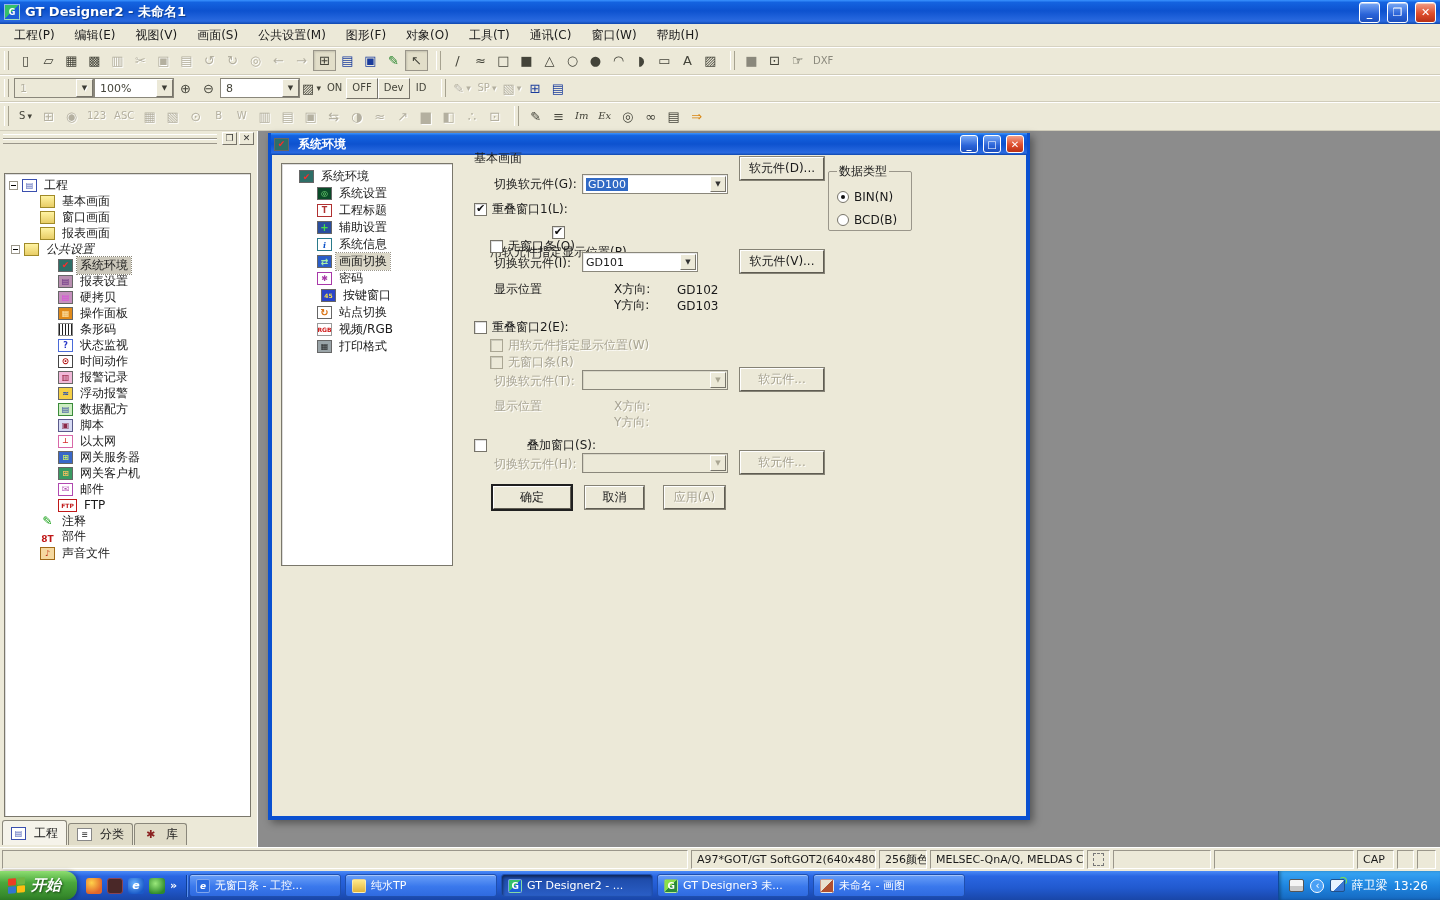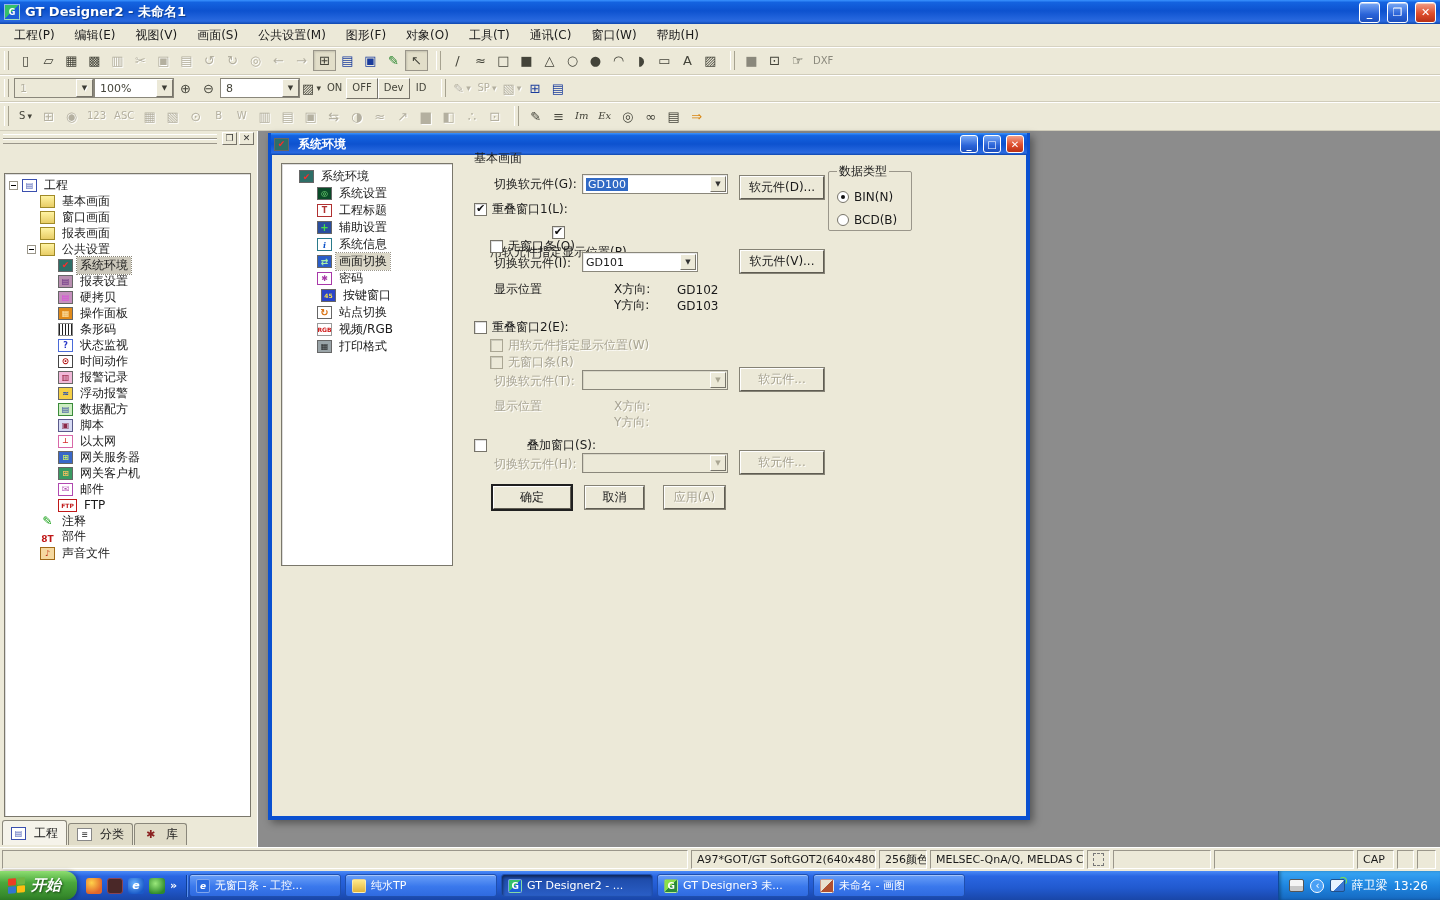--- a/index.html
+++ b/index.html
@@ -328,21 +328,21 @@
         <div class="trow" style="padding-left: 22px;">
           <span class="exp"></span>
           <span class="ic i-fold"></span>
           <span class="tl">窗口画面</span>
         </div>
         <div class="trow" style="padding-left: 22px;">
           <span class="exp"></span>
           <span class="ic i-fold"></span>
           <span class="tl">报表画面</span>
         </div>
-        <div class="trow" style="padding-left: 22px;">
+        <div class="trow" style="padding-left: 6px; font-style: italic;">
           <span class="exp on"></span>
           <span class="ic i-fold"></span>
           <span class="tl">公共设置</span>
         </div>
         <div class="trow" style="padding-left: 40px;">
           <span class="exp"></span>
           <span class="ic i-env">✔</span>
           <span class="tl sel">系统环境</span>
         </div>
         <div class="trow" style="padding-left: 40px;">
@@ -523,21 +523,21 @@
     <div class="dcontent">
       <div class="frow" style="left:0;top:5px;">基本画面</div>
 
       <div class="frow" style="left:20px;top:31px;">
         <span class="lblw">切换软元件(G):</span>
       </div>
       <div class="xcombo" style="position:absolute;left:108px;top:29px;width:146px;">
         <span class="cval hl">GD100</span>
         <span class="carrow"></span>
       </div>
-      <button class="xbtn" style="position:absolute;left:266px;top:31px;width:84px;">软元件(D)...</button>
+      <button class="xbtn" style="position:absolute;left:266px;top:12px;width:84px;">软元件(D)...</button>
 
       <fieldset class="fset" style="left:352px;top:18px;width:84px;height:68px;">
         <legend>数据类型</legend>
         <div class="rrow">
             <span class="rad on"></span>
             <span>BIN(N)</span>
           </div>
         <div class="rrow">
             <span class="rad"></span>
             <span>BCD(B)</span>

